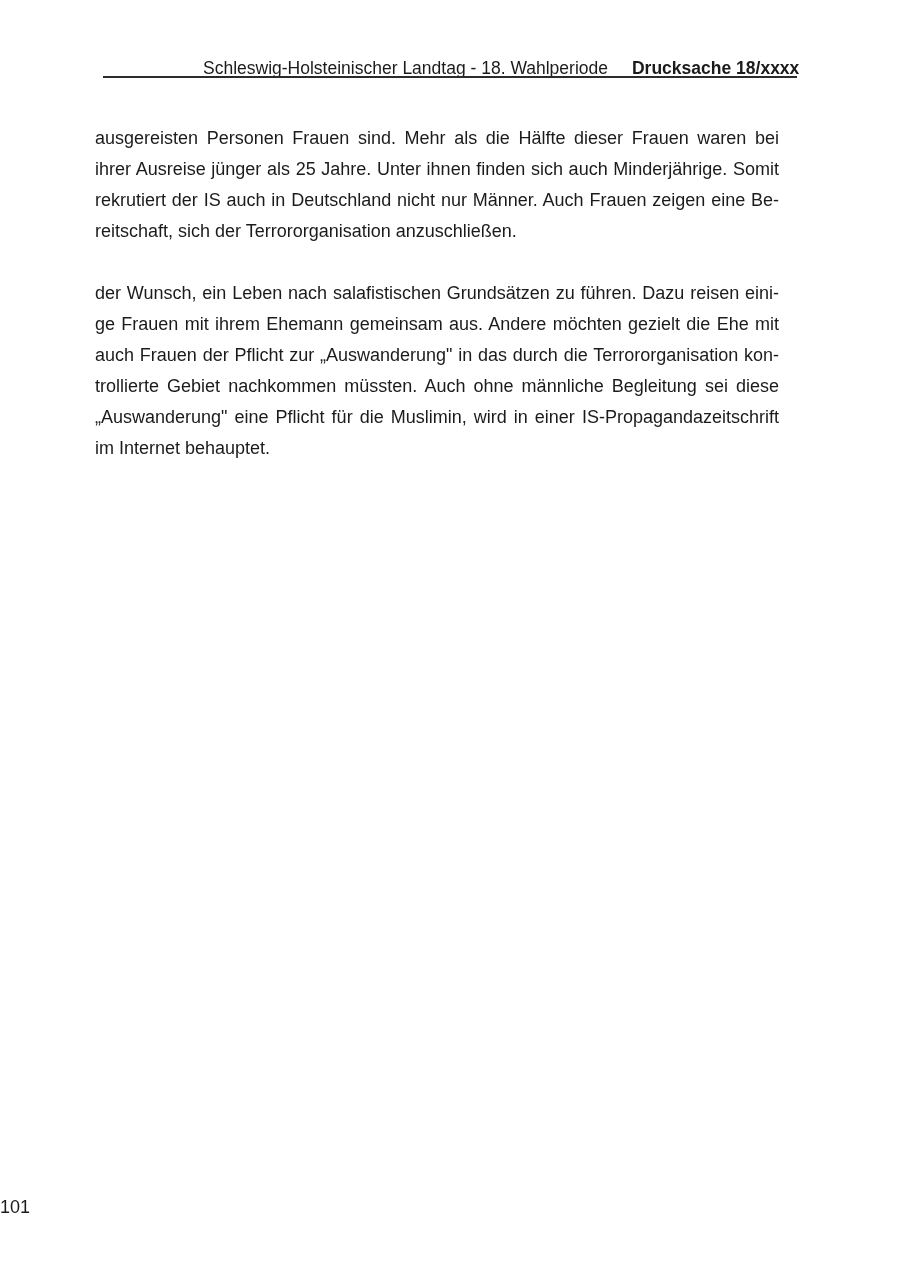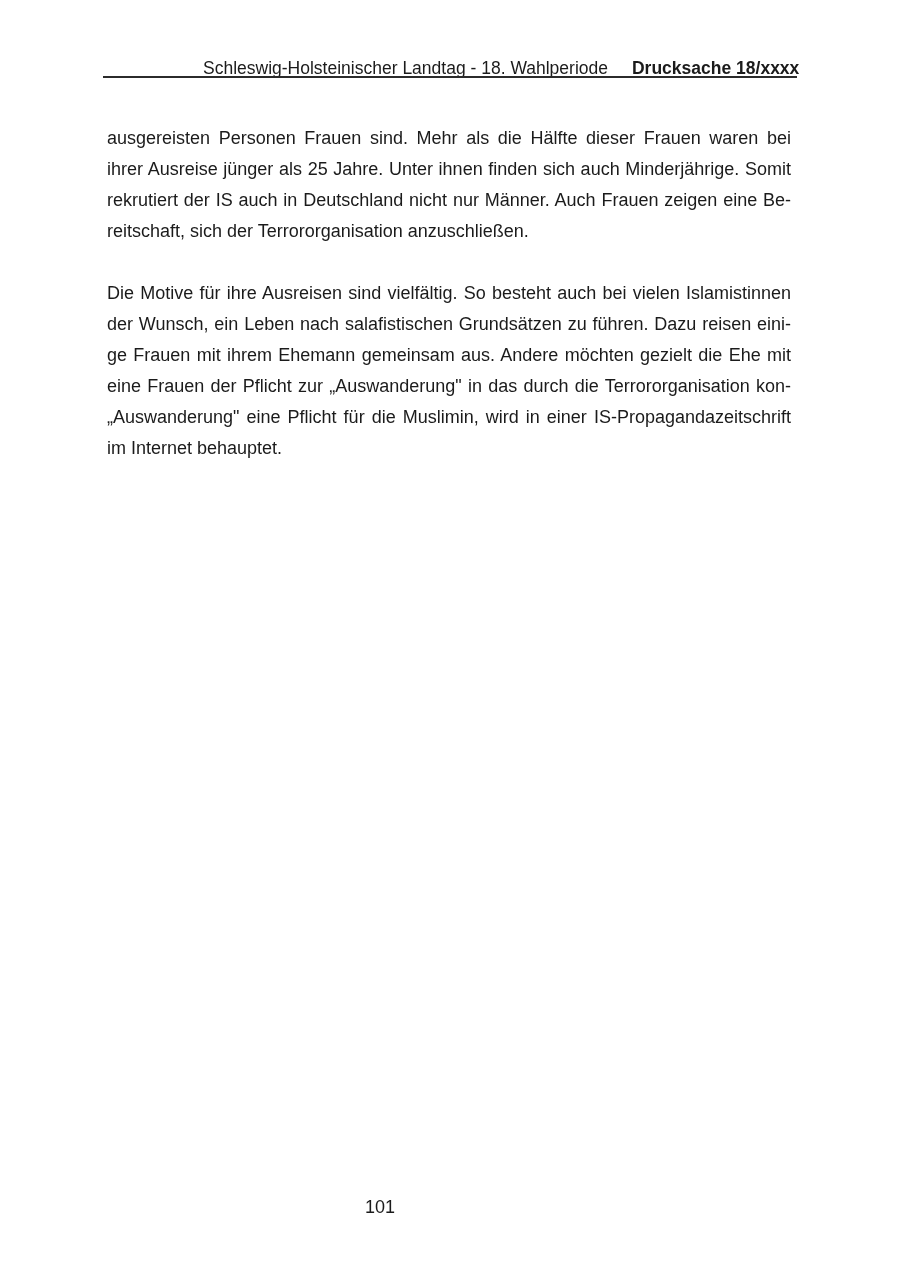--- a/index.html
+++ b/index.html
@@ -42,21 +42,21 @@
     position: absolute;
     left: 103px;
     top: 76px;
     width: 694px;
     height: 0;
     border-top: 2px solid #2b2b2b;
   }
   
   .doc-body {
     position: absolute;
-    left: 107px;
+    left: 95px;
     top: 123px;
     width: 684px;
     font-size: 18px;
     line-height: 31px;
   }
   .para {
     margin: 0 0 31px 0;
     padding: 0;
   }
   .ln {
@@ -66,21 +66,20 @@
   .ln.last {
     text-align: center;
     text-align-last: left;
   }
   
   .page-footer {
     position: absolute;
     left: 0;
     top: 1192px;
     width: 760px;
-    text-align: center;
     font-size: 18px;
     line-height: 31px;
   }
 </style>
 </head>
 <body>
 
 <div class="page">
 
   <header class="doc-header">
@@ -93,24 +92,24 @@
   <main class="doc-body">
 
     <div class="para">
       <div class="ln">ausgereisten Personen Frauen sind. Mehr als die Hälfte dieser Frauen waren bei</div>
       <div class="ln">ihrer Ausreise jünger als 25 Jahre. Unter ihnen finden sich auch Minderjährige. Somit</div>
       <div class="ln">rekrutiert der IS auch in Deutschland nicht nur Männer. Auch Frauen zeigen eine Be-</div>
       <div class="ln last">reitschaft, sich der Terrororganisation anzuschließen.</div>
     </div>
 
     <div class="para">
-      <div class="ln">Die Motive für ihre Ausreisen sind vielfältig. So besteht auch bei vielen Islamistinnen</div>
       <div class="ln">der Wunsch, ein Leben nach salafistischen Grundsätzen zu führen. Dazu reisen eini-</div>
       <div class="ln">ge Frauen mit ihrem Ehemann gemeinsam aus. Andere möchten gezielt die Ehe mit</div>
-      <div class="ln">eine Frauen der Pflicht zur „Auswanderung" in das durch die Terrororganisation kon-</div>
+      <div class="ln">auch Frauen der Pflicht zur „Auswanderung" in das durch die Terrororganisation kon-</div>
+      <div class="ln">trollierte Gebiet nachkommen müssten. Auch ohne männliche Begleitung sei diese</div>
       <div class="ln">„Auswanderung" eine Pflicht für die Muslimin, wird in einer IS-Propagandazeitschrift</div>
       <div class="ln last">im Internet behauptet.</div>
     </div>
 
   </main>
 
   <footer class="page-footer">
     <span>101</span>
   </footer>
 

